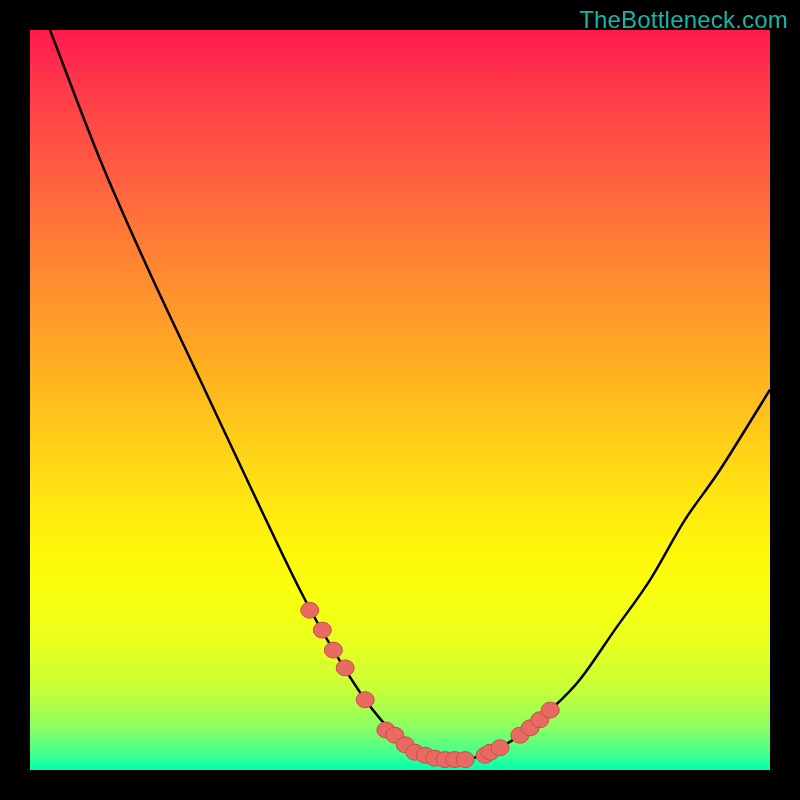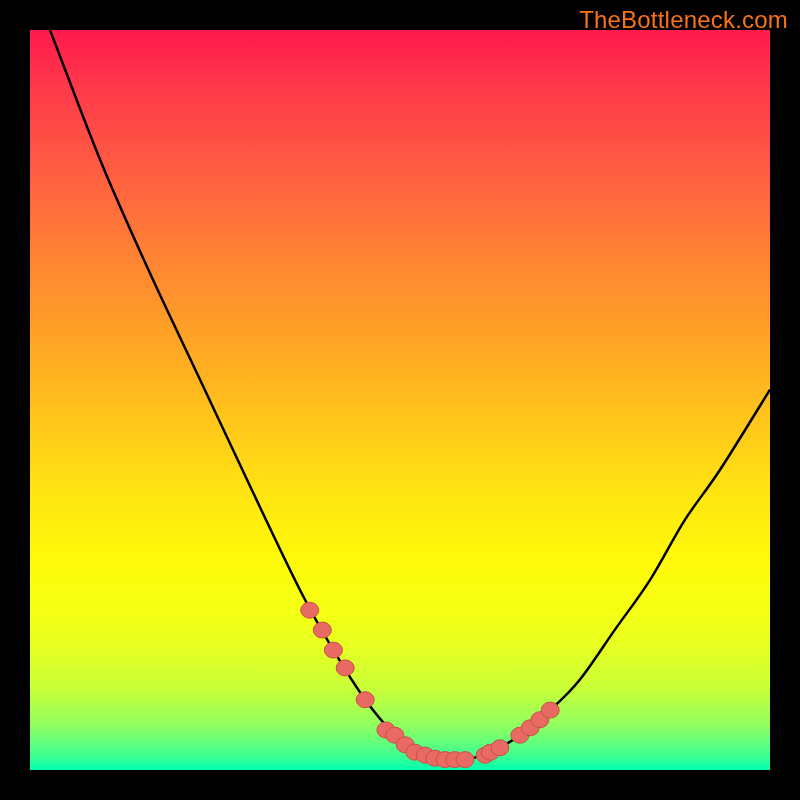--- a/index.html
+++ b/index.html
@@ -30,21 +30,21 @@
       #e8ff20 83%,
       #c8ff38 89%,
       #90ff60 94%,
       #40ff90 98%,
       #00ffb0 100%);
   }
   .watermark {
     position: absolute;
     top: 6px;
     right: 12px;
-    color: #f97316;
+    color: #14b8a6;
     font-size: 24px;
     font-weight: 500;
     letter-spacing: 0.2px;
     user-select: none;
   }
   svg.curve {
     position: absolute;
     left: 30px;
     top: 30px;
     width: 740px;

